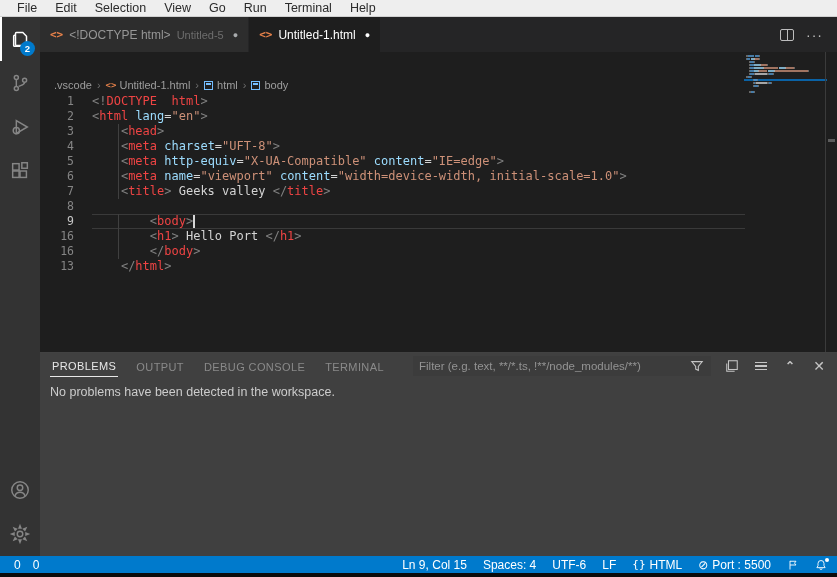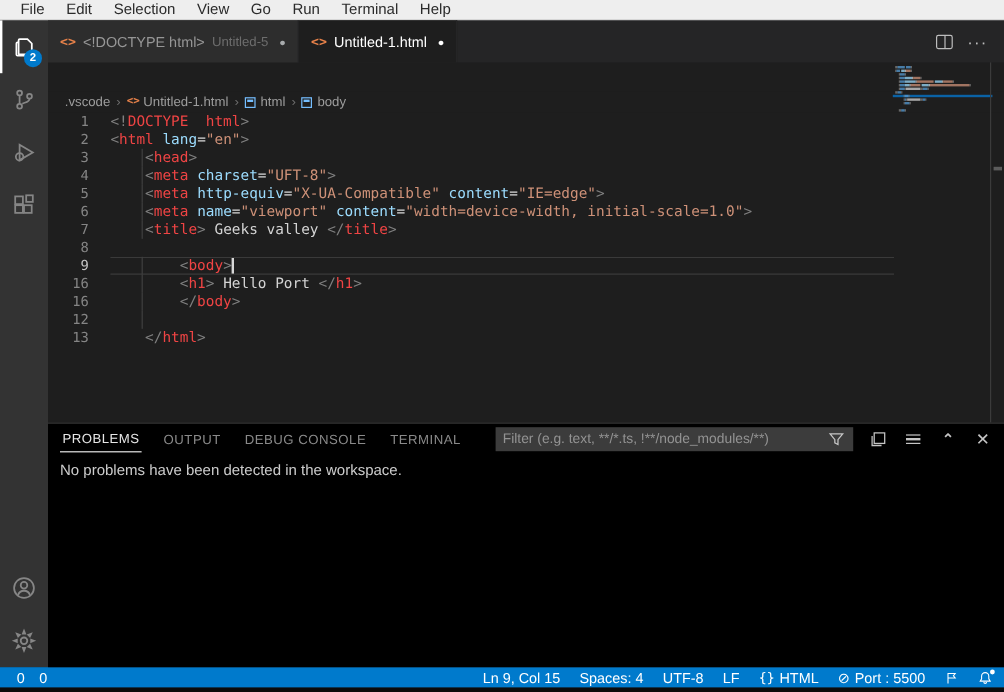--- a/index.html
+++ b/index.html
@@ -79,21 +79,21 @@
 
   
   .minimap { position:absolute; top:38px; right:12px; width:79px; }
   .mm-row { height:2px; margin-bottom:1px; white-space:nowrap; font-size:0; }
   .mm-seg { display:inline-block; height:2px; opacity:.75; }
   .mm-current { position:absolute; left:-2px; right:-2px; height:2px; background:#0a62a5; }
   .ruler-divider { position:absolute; top:35px; right:11px; width:1px; height:300px; background:#3b3b3b; }
   .ruler-dash { position:absolute; top:122px; right:2px; width:7px; height:3px; background:#5c5c5c; }
 
   
-  .panel { height:204px; flex:0 0 auto; background:#000000; border-top:1px solid #424242;
+  .panel { height:204px; flex:0 0 auto; background:#404040; border-top:1px solid #424242;
     display:flex; flex-direction:column; }
   .panel-header { height:26px; display:flex; align-items:center; padding:0 10px; flex:0 0 auto; }
   .panel-tab { font-size:11px; letter-spacing:.4px; color:#8a8a8a; margin-right:16px;
     padding:5px 2px 4px; cursor:pointer; }
   .panel-tab.active { color:#e7e7e7; border-bottom:1px solid #e7e7e7; }
   .panel-actions { margin-left:auto; display:flex; align-items:center; gap:13px; }
   .filter-box { width:298px; height:20px; background:#3c3c3c; display:flex; align-items:center;
     padding:0 6px; }
   .filter-box input { flex:1 1 auto; background:transparent; border:none; outline:none;
     color:#cccccc; font-size:11.5px; font-family:"Liberation Sans", sans-serif; min-width:0; }
@@ -258,24 +258,20 @@
             <div class="gutter">9</div>
             <div class="line-content"><span class="indent-guide" style="left: calc(4ch - 3px);"></span><span class="tok-tx">        </span><span class="tok-pu">&lt;</span><span class="tok-tg">body</span><span class="tok-pu">&gt;</span><span class="cursor" style="left: calc(14ch);"></span></div>
           </div>
           <div class="code-row">
             <div class="gutter">16</div>
             <div class="line-content"><span class="indent-guide" style="left: calc(4ch - 3px);"></span><span class="tok-tx">        </span><span class="tok-pu">&lt;</span><span class="tok-tg">h1</span><span class="tok-pu">&gt;</span><span class="tok-tx"> Hello Port </span><span class="tok-pu">&lt;/</span><span class="tok-tg">h1</span><span class="tok-pu">&gt;</span></div>
           </div>
           <div class="code-row">
             <div class="gutter">16</div>
             <div class="line-content"><span class="indent-guide" style="left: calc(4ch - 3px);"></span><span class="tok-tx">        </span><span class="tok-pu">&lt;/</span><span class="tok-tg">body</span><span class="tok-pu">&gt;</span></div>
-          </div>
-          <div class="code-row">
-            <div class="gutter">12</div>
-            <div class="line-content"><span class="indent-guide" style="left: calc(4ch - 3px);"></span></div>
           </div>
           <div class="code-row">
             <div class="gutter">13</div>
             <div class="line-content"><span class="tok-tx">    </span><span class="tok-pu">&lt;/</span><span class="tok-tg">html</span><span class="tok-pu">&gt;</span></div>
           </div>
         </div>
 
       <div class="minimap" id="minimap">
           <div class="mm-row"><span class="mm-seg" style="width: 1.7px; background: rgb(128, 128, 128);"></span><span class="mm-seg" style="width: 5.95px; background: rgb(86, 156, 214);"></span><span class="mm-seg" style="width: 1.7px; background: transparent;"></span><span class="mm-seg" style="width: 3.4px; background: rgb(86, 156, 214);"></span><span class="mm-seg" style="width: 0.85px; background: rgb(128, 128, 128);"></span></div>
           <div class="mm-row"><span class="mm-seg" style="width: 0.85px; background: rgb(128, 128, 128);"></span><span class="mm-seg" style="width: 3.4px; background: rgb(86, 156, 214);"></span><span class="mm-seg" style="width: 0.85px; background: transparent;"></span><span class="mm-seg" style="width: 3.4px; background: rgb(156, 220, 254);"></span><span class="mm-seg" style="width: 0.85px; background: rgb(212, 212, 212);"></span><span class="mm-seg" style="width: 3.4px; background: rgb(206, 145, 120);"></span><span class="mm-seg" style="width: 0.85px; background: rgb(128, 128, 128);"></span></div>
@@ -341,21 +337,21 @@
       <span>0</span>
       <svg viewBox="0 0 16 16" fill="none" stroke="#ffffff" stroke-width="1.2" style="margin-left:4px">
         <path d="M8 2.5L14.5 13.5H1.5L8 2.5z"></path>
           <path d="M8 7v3M8 11.5v.5"></path>
       </svg>
       <span>0</span>
     </div>
     <div class="sb-right">
       <span class="sb-item">Ln 9, Col 15</span>
       <span class="sb-item">Spaces: 4</span>
-      <span class="sb-item">UTF-8</span>
+      <span class="sb-item">UTF-6</span>
       <span class="sb-item">LF</span>
       <span class="sb-item">
         <span class="sb-prefix">{}</span>
         <span>HTML</span>
       </span>
       <span class="sb-item">
         <span>⊘</span>
         <span>Port : 5500</span>
       </span>
       <span class="sb-item">

